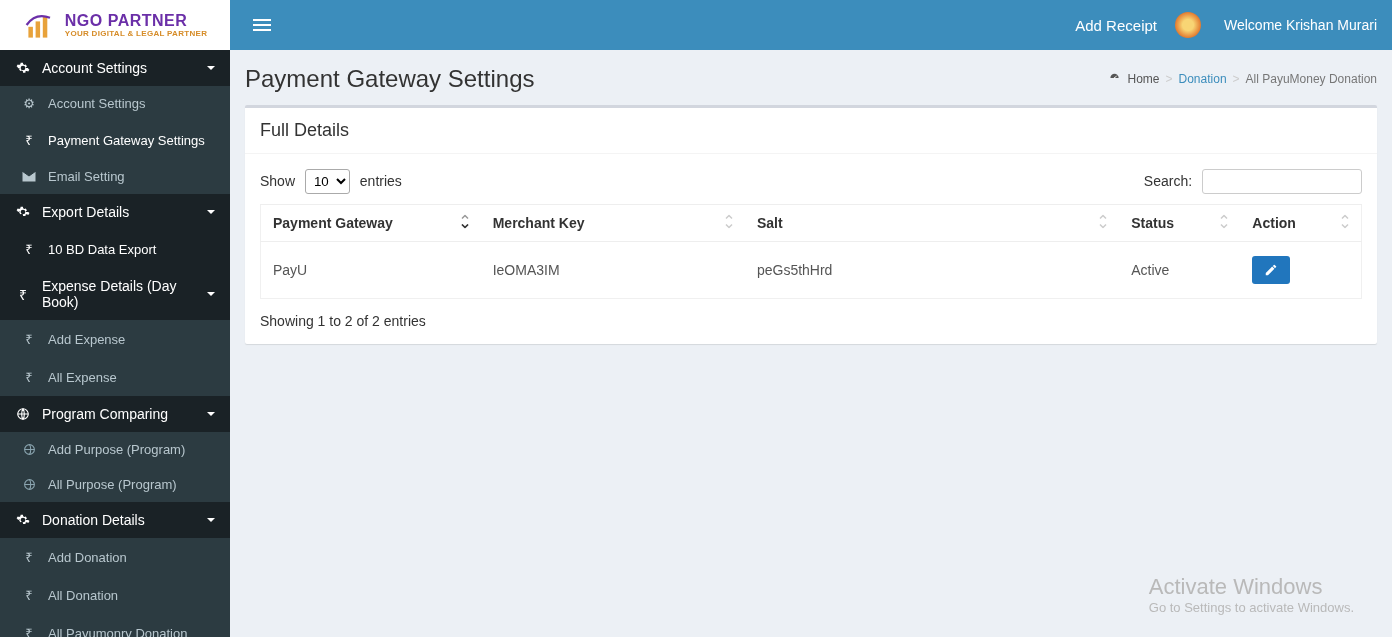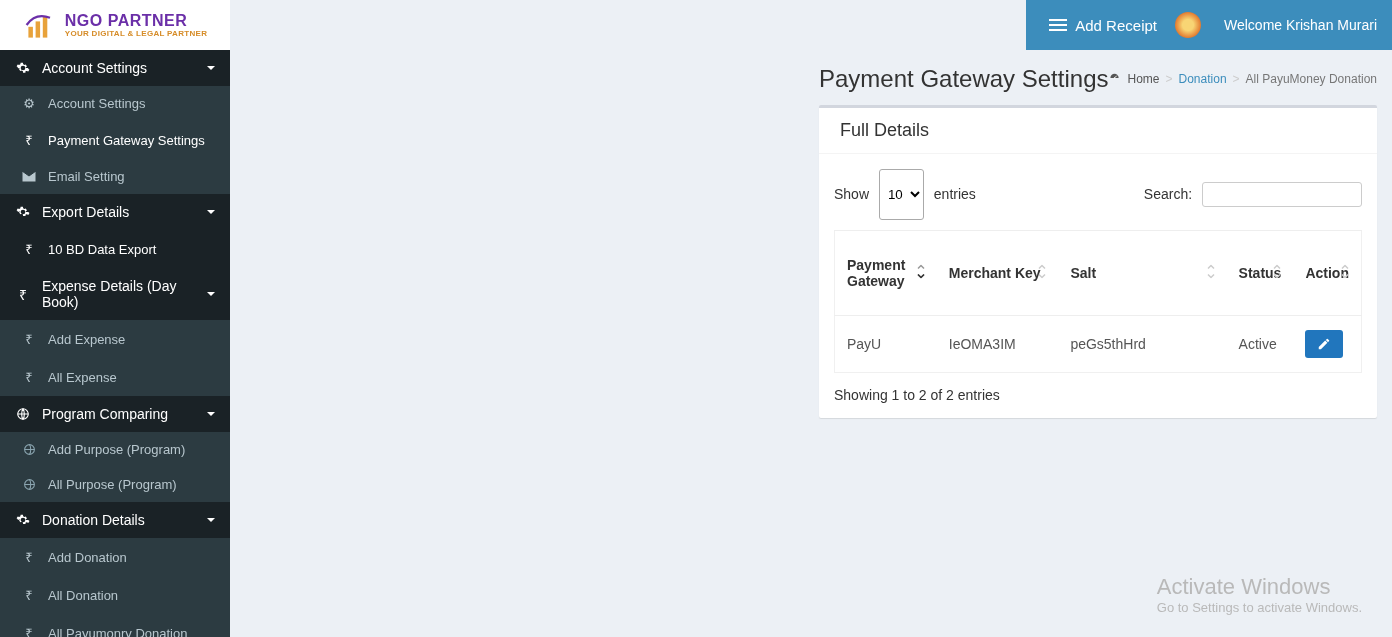--- a/index.html
+++ b/index.html
@@ -1,21 +1,21 @@
 <!DOCTYPE html>
 <html><head>
 <meta charset="utf-8">
 <style>
 * { box-sizing: border-box; margin: 0; padding: 0; }
 body { font-family: 'Segoe UI', Tahoma, Arial, sans-serif; font-size: 14px; color: #333; background: #ecf0f5; overflow: hidden; }
 
 
 .wrapper { display: flex; width: 1392px; height: 637px; }
 .sidebar { width: 230px; background: #222d32; color: #b8c7ce; height: 100%; overflow-y: auto; flex-shrink: 0; }
-.main { flex: 1; display: flex; flex-direction: column; height: 100%; align-items: flex-end; }
+.main { flex: 1; display: flex; flex-direction: column; height: 100%; }
 .topbar { height: 50px; background: #3c8dbc; color: #fff; display: flex; align-items: center; justify-content: space-between; padding: 0 15px; }
 .content-wrapper { flex: 1; padding: 15px; overflow-y: auto; position: relative; }
 
 
 .logo { height: 50px; background: #fff; display: flex; align-items: center; justify-content: center; padding: 0 16px; }
 .logo svg { width: 36px; height: 36px; }
 .logo-text { margin-left: 6px; }
 .logo-title { font-size: 16px; font-weight: 700; color: #6b2fa8; letter-spacing: .5px; line-height: 1; }
 .logo-sub { font-size: 8px; color: #d68c28; font-weight: 700; letter-spacing: .3px; text-align: right; }
 
@@ -37,50 +37,50 @@
 
 
 .content-header { display: flex; justify-content: space-between; align-items: center; margin-bottom: 12px; }
 .page-title { font-size: 24px; color: #333; font-weight: 400; }
 .breadcrumb { font-size: 12px; color: #777; display: flex; align-items: center; gap: 6px; }
 .breadcrumb a { color: #3c8dbc; text-decoration: none; }
 .breadcrumb .sep { color: #ccc; }
 
 
 .box { background: #fff; border-top: 3px solid #d2d6de; border-radius: 2px; box-shadow: 0 1px 1px rgba(0,0,0,.1); }
-.box-header { padding: 12px 21px; border-bottom: 1px solid #f4f4f4; }
+.box-header { padding: 12px 15px; border-bottom: 1px solid #f4f4f4; }
 .box-title { font-size: 18px; font-weight: 400; }
 .box-body { padding: 15px; }
 
 
 .dt-top { display: flex; justify-content: space-between; align-items: center; margin-bottom: 10px; }
 .dt-length label, .dt-search label { font-weight: 400; font-size: 14px; color: #333; }
-.dt-length select { margin: 0 6px; padding: 16px 4px; border: 1px solid #aaa; border-radius: 3px; background: #fff; }
+.dt-length select { margin: 0 6px; padding: 3px 4px; border: 1px solid #aaa; border-radius: 3px; background: #fff; }
 .dt-search input { margin-left: 6px; padding: 4px 6px; border: 1px solid #ccc; border-radius: 3px; width: 160px; }
 
 
 table.datatable { width: 100%; border-collapse: collapse; border: 1px solid #f0f0f0; }
-table.datatable th { text-align: left; padding: 26px 12px; border-top: 1px solid #eee; border-bottom: 1px solid #eee; background: #fff; font-size: 14px; font-weight: 600; color: #333; position: relative; }
+table.datatable th { text-align: left; padding: 10px 12px; border-top: 1px solid #eee; border-bottom: 1px solid #eee; background: #fff; font-size: 14px; font-weight: 600; color: #333; position: relative; }
 table.datatable th .sort { position: absolute; right: 10px; top: 50%; transform: translateY(-50%); color: #bbb; font-size: 12px; }
 table.datatable td { padding: 14px 12px; border-top: 1px solid #f0f0f0; font-size: 14px; color: #555; }
 .btn-edit { background: #2176bd; color: #fff; border: none; padding: 7px 12px; border-radius: 3px; cursor: pointer; display: inline-flex; align-items: center; }
 .btn-edit svg { width: 14px; height: 14px; }
 
 
 .dt-bottom { display: flex; justify-content: space-between; align-items: center; margin-top: 14px; }
 .dt-info { font-size: 14px; color: #333; }
 .pagination { display: flex; }
 .pagination a { padding: 6px 12px; border: 1px solid #ddd; color: #777; text-decoration: none; margin-left: -1px; background: #fff; cursor: pointer; font-size: 14px; }
 .pagination a.active { background: #337ab7; color: #fff; border-color: #337ab7; }
 .pagination a.disabled { color: #bbb; cursor: default; }
 .pagination a:first-child { border-radius: 3px 0 0 3px; }
 .pagination a:last-child { border-radius: 0 3px 3px 0; }
 
 
-.watermark { position: absolute; right: 30px; bottom: 22px; color: #b9b9b9; }
+.watermark { position: absolute; right: 38px; bottom: 22px; color: #b9b9b9; }
 .watermark .w1 { font-size: 22px; font-weight: 400; }
 .watermark .w2 { font-size: 13px; }
 </style>
 </head>
 <body>
 
 <div class="wrapper">
 
   <aside class="sidebar">
     <div class="logo">

